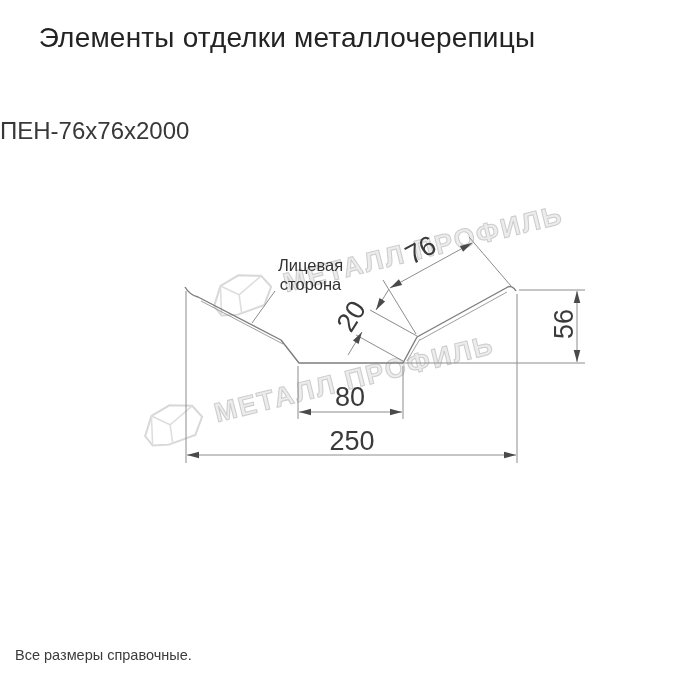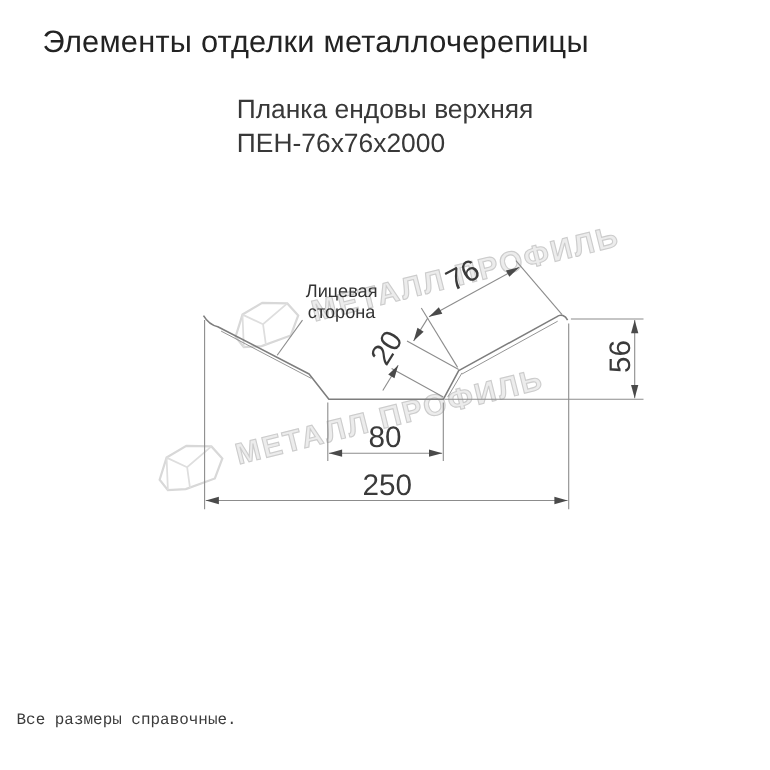--- a/index.html
+++ b/index.html
@@ -9,49 +9,48 @@
   }
   .title{
     position:absolute;top:22px;left:0;width:574px;text-align:center;
     font-size:28px;font-weight:400;color:#232323;letter-spacing:.2px;
   }
   .subtitle{
     position:absolute;top:86px;left:0;width:700px;text-align:center;
     font-size:24px;font-weight:400;color:#383838;
   }
   .product{
-    position:absolute;top:117px;left:0;width:620px;text-align:center;
+    position:absolute;top:117px;left:0;width:620px;text-align:left;
     font-size:24px;font-weight:400;color:#383838;
   }
   .watermark{
     position:absolute;display:flex;align-items:center;gap:10px;height:44px;
     transform:rotate(-14deg);transform-origin:0 50%;z-index:1;pointer-events:none;
     white-space:nowrap;
   }
   .watermark .wm-text{
     font-size:27px;font-weight:700;letter-spacing:2px;color:#ececec;
     -webkit-text-stroke:1px #cccccc;
   }
   .wm-upper{left:210px;top:280px;}
   .wm-lower{left:141px;top:410px;}
   #drawing{position:absolute;left:0;top:0;z-index:2;}
   #drawing text{font-family:"Liberation Sans",sans-serif;fill:#3a3a3a;font-size:27px;}
   .face-label{
     position:absolute;left:278px;top:256px;z-index:3;
     font-size:16.5px;line-height:19px;color:#333333;text-align:center;
   }
-  .notes{position:absolute;left:15px;top:646px;z-index:2;color:#3c3c3c;font-size:14.5px;line-height:18px;font-family:Liberation Mono, monospace;}
+  .notes{position:absolute;left:15px;top:646px;z-index:2;color:#3c3c3c;font-size:14.5px;line-height:18px;}
 </style>
 </head>
 <body>
 
 <div id="page">
 
   <div class="title">Элементы отделки металлочерепицы</div>
-  <div class="subtitle">Планка ендовы верхняя</div>
   <div class="product">ПЕН-76х76х2000</div>
 
   <div class="watermark wm-upper">
     <svg width="66" height="44" viewBox="0 0 66 44">
       <path d="M3,27 L14,9 L34,3 L56,9 L63,22 L52,38 L24,41 L8,38 Z" fill="none" stroke="#d8d8d8" stroke-width="2"></path>
       <path d="M14,9 L30,22 L56,9 M30,22 L28,41 M8,38 L14,9" fill="none" stroke="#dedede" stroke-width="1.6"></path>
     </svg>
     <span class="wm-text">МЕТАЛЛ ПРОФИЛЬ</span>
   </div>
   <div class="watermark wm-lower">

